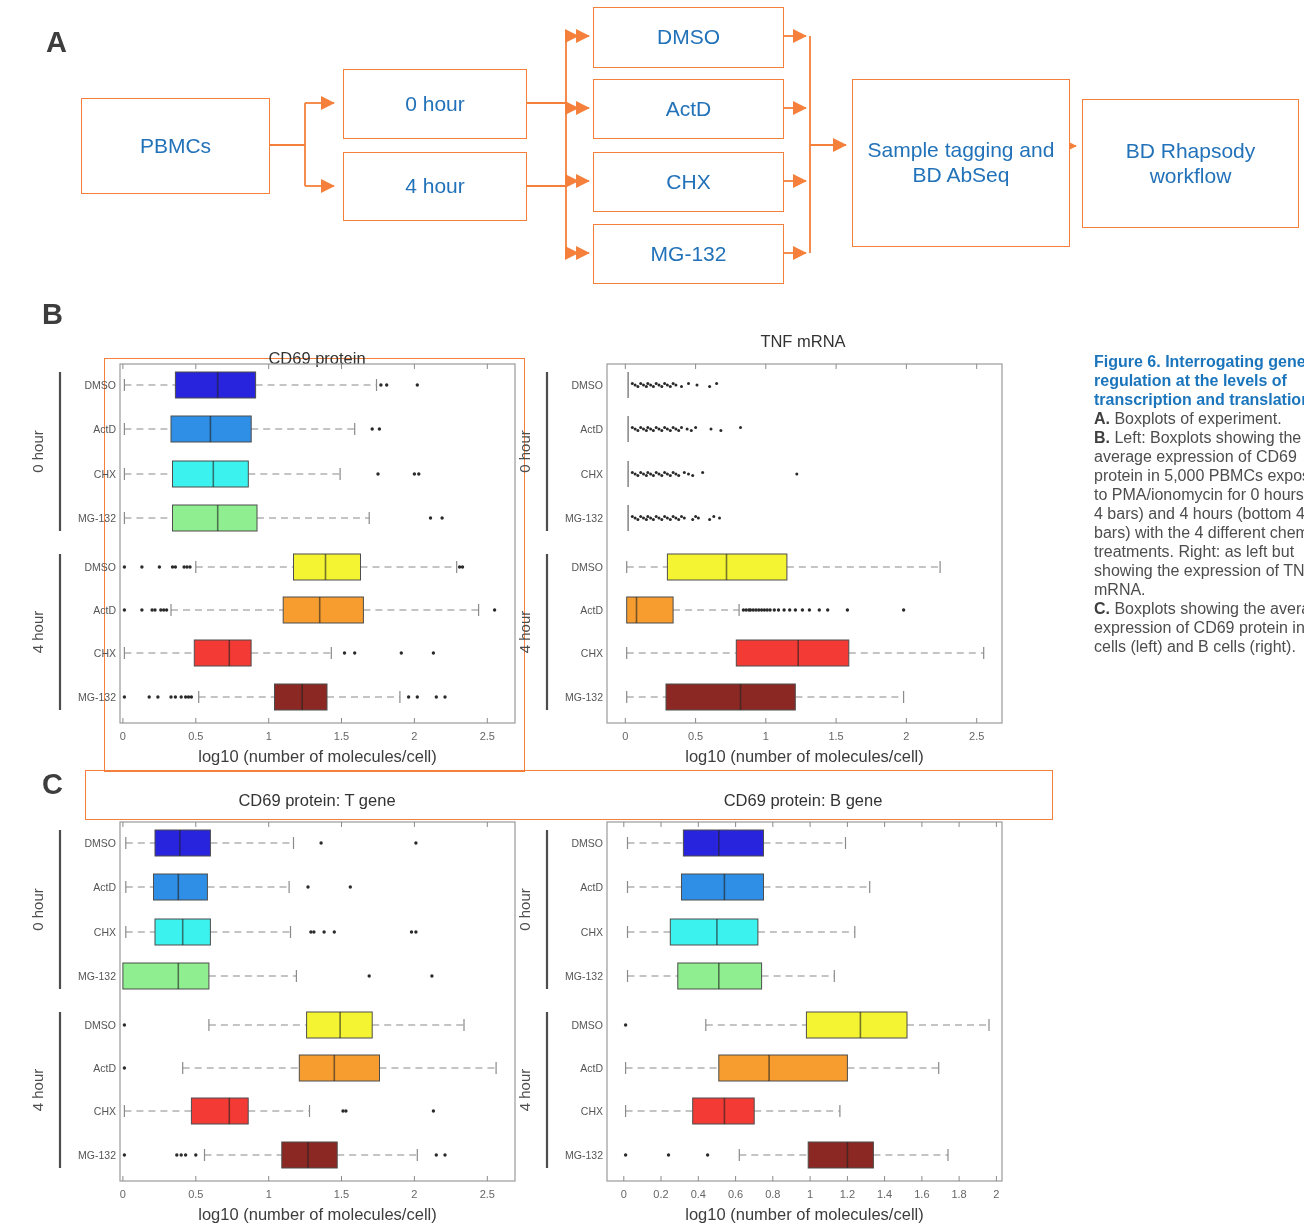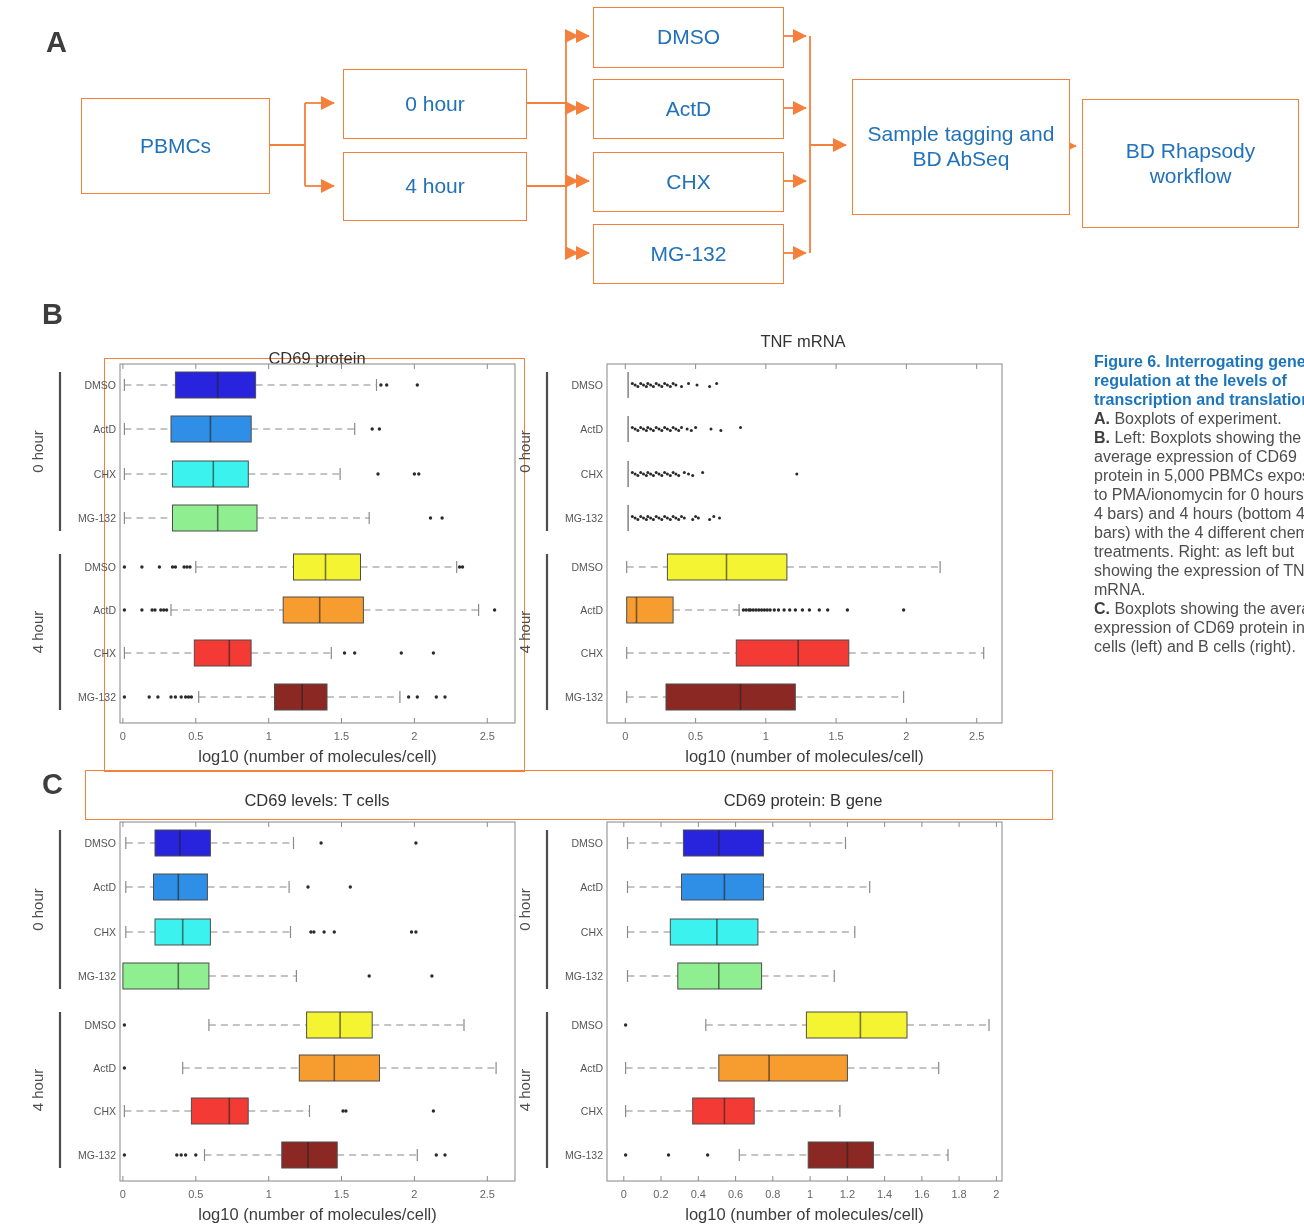--- a/index.html
+++ b/index.html
@@ -72,21 +72,21 @@
     </div>
   <div class="flow-box" style="left:593px;top:79px;width:189px;height:58px;">
       <span>ActD</span>
     </div>
   <div class="flow-box" style="left:593px;top:152px;width:189px;height:58px;">
       <span>CHX</span>
     </div>
   <div class="flow-box" style="left:593px;top:224px;width:189px;height:58px;">
       <span>MG-132</span>
     </div>
-  <div class="flow-box" style="left:852px;top:79px;width:188px;height:134px;padding:0 14px;">
+  <div class="flow-box" style="left:852px;top:79px;width:188px;height:134px;padding:16px 14px;">
       <span>Sample tagging and BD AbSeq</span>
     </div>
   <div class="flow-box" style="left:1082px;top:99px;width:187px;height:95px;padding:16px 14px;">
       <span>BD Rhapsody workflow</span>
     </div>
 
   <div class="section-label" style="left:42px;top:298px;">B</div>
 
   <div class="orange-frame" style="left:104px;top:358px;width:419px;height:412px;"></div>
 
@@ -403,21 +403,21 @@
     <p class="cap-title">Figure 6. Interrogating gene regulation at the levels of transcription and translation.</p>
     <p><span class="blbl">A.</span><span> Boxplots of experiment.</span></p>
     <p><span class="blbl">B.</span><span> Left: Boxplots showing the average expression of CD69 protein in 5,000 PBMCs exposed to PMA/ionomycin for 0 hours (top 4 bars) and 4 hours (bottom 4 bars) with the 4 different chemical treatments. Right: as left but showing the expression of TNF mRNA.</span></p>
     <p><span class="blbl">C.</span><span> Boxplots showing the average expression of CD69 protein in T cells (left) and B cells (right).</span></p>
   </div>
 
   <div class="section-label" style="left:42px;top:768px;">C</div>
 
   <div class="orange-frame" style="left:85px;top:770px;width:966px;height:48px;"></div>
 
-  <div class="panel-title" style="left:167px;top:791px;">CD69 levels: T cells</div>
+  <div class="panel-title" style="left:167px;top:791px;">CD69 protein: T gene</div>
   <div class="panel-title" style="left:653px;top:791px;">CD69 protein: B gene</div>
 
   <div class="abs" style="left:30px;top:814px;"><svg viewBox="0 0 500 414" width="500" height="414" xmlns="http://www.w3.org/2000/svg" font-family="Liberation Sans, sans-serif">
         <rect x="90" y="8" width="395" height="359" fill="none" stroke="#9a9a9a" stroke-width="1.2"></rect>
         <line x1="92.9" y1="367" x2="92.9" y2="362" stroke="#8a8a8a"></line>
         <line x1="92.9" y1="8" x2="92.9" y2="13" stroke="#8a8a8a"></line>
         <text x="92.9" y="384" text-anchor="middle" font-size="11" fill="#666">0</text>
         <line x1="165.8" y1="367" x2="165.8" y2="362" stroke="#8a8a8a"></line>
         <line x1="165.8" y1="8" x2="165.8" y2="13" stroke="#8a8a8a"></line>
         <text x="165.8" y="384" text-anchor="middle" font-size="11" fill="#666">0.5</text>

